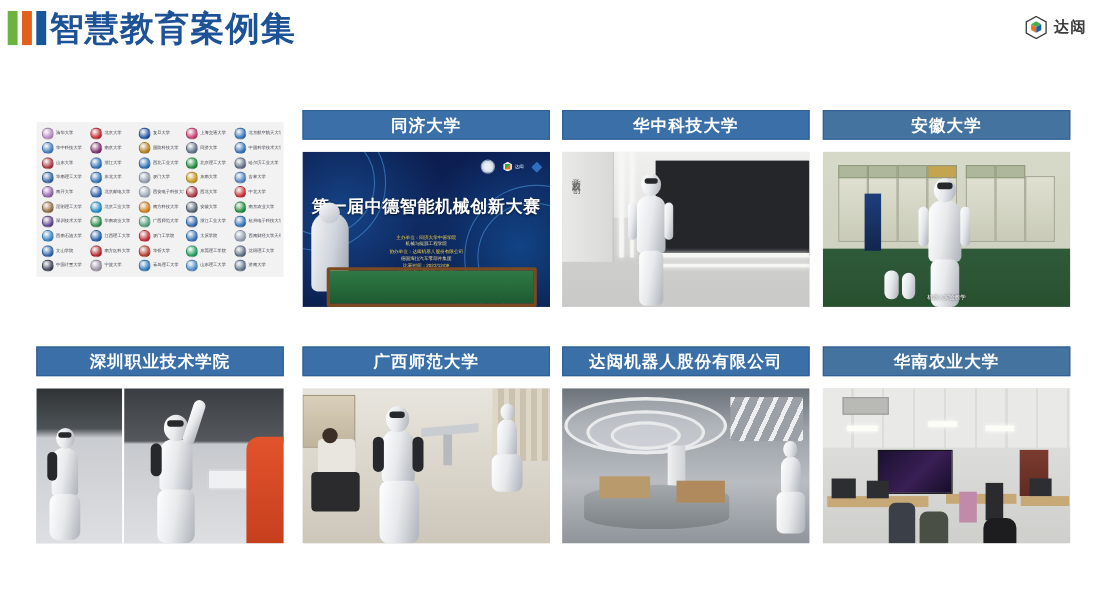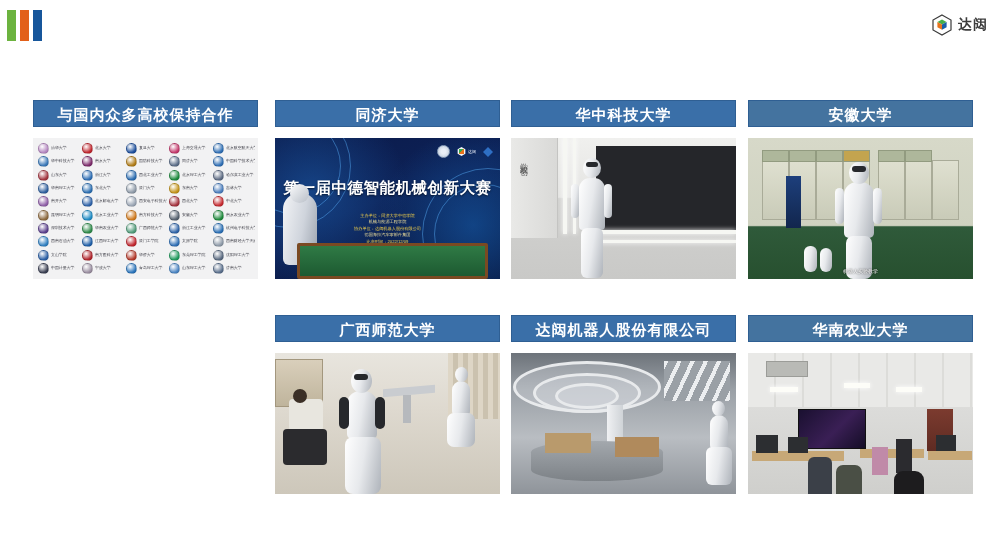--- a/index.html
+++ b/index.html
@@ -392,39 +392,39 @@
 <body>
 
 <div id="page-header">
 
   <div id="header-accent">
     <div class="bar b1"></div>
     <div class="bar b2"></div>
     <div class="bar b3"></div>
   </div>
 
+  <div id="page-title">智慧教育案例集</div>
 
   <div id="brand-logo">
     <span class="hex-wrap">
       <svg width="22" height="22" viewBox="0 0 22 22">
         <polygon points="11,1 20,6 20,16 11,21 2,16 2,6" fill="#ffffff" stroke="#3a3a3a" stroke-width="1.2"></polygon>
         <polygon points="11,5.4 15.6,8 11,10.6 6.4,8" fill="#46b04a"></polygon>
         <polygon points="6.4,8 11,10.6 11,15.8 6.4,13.2" fill="#e8731c"></polygon>
         <polygon points="11,10.6 15.6,8 15.6,13.2 11,15.8" fill="#1a5fa8"></polygon>
       </svg>
     </span>
     <span class="brand-name">达闼</span>
   </div>
 
 </div>
 
 <div id="case-grid">
 
   <div class="case-card col0 row0">
-    <div class="card-title">与国内众多高校保持合作</div>
     <div class="card-media">
       <div class="logo-wall" id="logo-wall">
           <div class="logo-cell">
             <span class="logo-seal" style="background: radial-gradient(circle at 35% 30%, rgb(255, 255, 255) 0%, rgb(180, 134, 192) 70%);"></span>
             <span class="logo-name">清华大学</span>
           </div>
           <div class="logo-cell">
             <span class="logo-seal" style="background: radial-gradient(circle at 35% 30%, rgb(255, 255, 255) 0%, rgb(192, 38, 46) 70%);"></span>
             <span class="logo-name">北京大学</span>
           </div>
@@ -710,20 +710,44 @@
         <div class="robo-body" style="left:87px;top:50px;width:9px;height:36px;border-radius:5px;"></div>
         <div class="robo-body" style="left:125px;top:50px;width:9px;height:36px;border-radius:5px;"></div>
         <div class="robo-body" style="left:98px;top:98px;width:26px;height:43px;border-radius:7px;"></div>
         <div class="robo-body" style="left:56px;top:108px;width:13px;height:26px;border-radius:6px;"></div>
         <div class="robo-body" style="left:72px;top:110px;width:12px;height:24px;border-radius:6px;"></div>
         <div class="ph-cap">机器人实验教学</div>
       </div>
     </div>
   </div>
 
+  <div class="case-card col0 row1">
+    <div class="card-title">深圳职业技术学院</div>
+    <div class="card-media">
+      <div class="photo scene-split">
+        <div class="left">
+          <div class="robo-body" style="left:14px;top:54px;width:24px;height:44px;border-radius:11px 11px 4px 4px;"></div>
+          <div class="robo-body" style="left:18px;top:36px;width:17px;height:19px;border-radius:50%;"></div>
+          <div class="robo-dark" style="left:20px;top:40px;width:12px;height:5px;border-radius:3px;"></div>
+          <div class="robo-dark" style="left:10px;top:58px;width:9px;height:26px;border-radius:5px;"></div>
+          <div class="robo-body" style="left:12px;top:96px;width:28px;height:42px;border-radius:8px;"></div>
+        </div>
+        <div class="right">
+          <div class="robo-body" style="left:32px;top:46px;width:30px;height:48px;border-radius:13px 13px 5px 5px;"></div>
+          <div class="robo-body" style="left:36px;top:24px;width:22px;height:24px;border-radius:50%;"></div>
+          <div class="robo-dark" style="left:39px;top:29px;width:15px;height:6px;border-radius:3px;"></div>
+          <div class="robo-body" style="left:58px;top:10px;width:11px;height:42px;border-radius:6px;transform:rotate(18deg);"></div>
+          <div class="robo-dark" style="left:24px;top:50px;width:10px;height:30px;border-radius:5px;"></div>
+          <div class="robo-body" style="left:30px;top:92px;width:34px;height:49px;border-radius:8px;"></div>
+          <div style="position:absolute;left:76px;top:74px;width:34px;height:16px;background:#eef0f2;border:1px solid #cfd3d7;"></div>
+        </div>
+        <div class="person"></div>
+      </div>
+    </div>
+  </div>
 
   <div class="case-card col1 row1">
     <div class="card-title">广西师范大学</div>
     <div class="card-media">
       <div class="photo scene-class">
         <div class="shelf"></div>
         <div class="curtain"></div>
         <div style="position:absolute;left:14px;top:46px;width:34px;height:32px;background:#e8e6df;border-radius:4px;"></div>
         <div style="position:absolute;left:18px;top:36px;width:14px;height:14px;border-radius:50%;background:#3b2f26;"></div>
         <div style="position:absolute;left:8px;top:76px;width:44px;height:36px;background:#2b2b2e;border-radius:4px;"></div>

